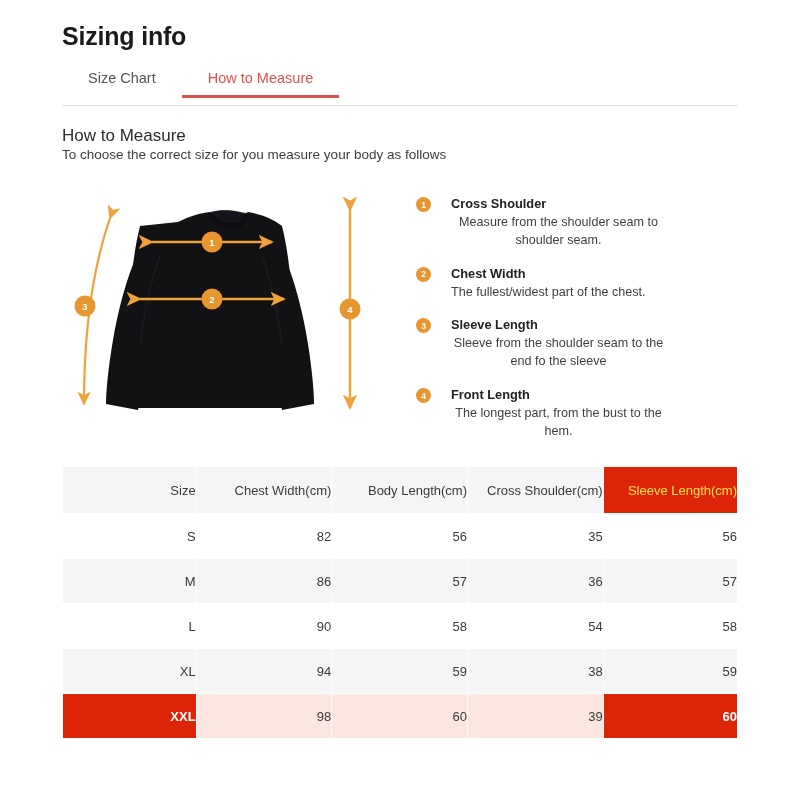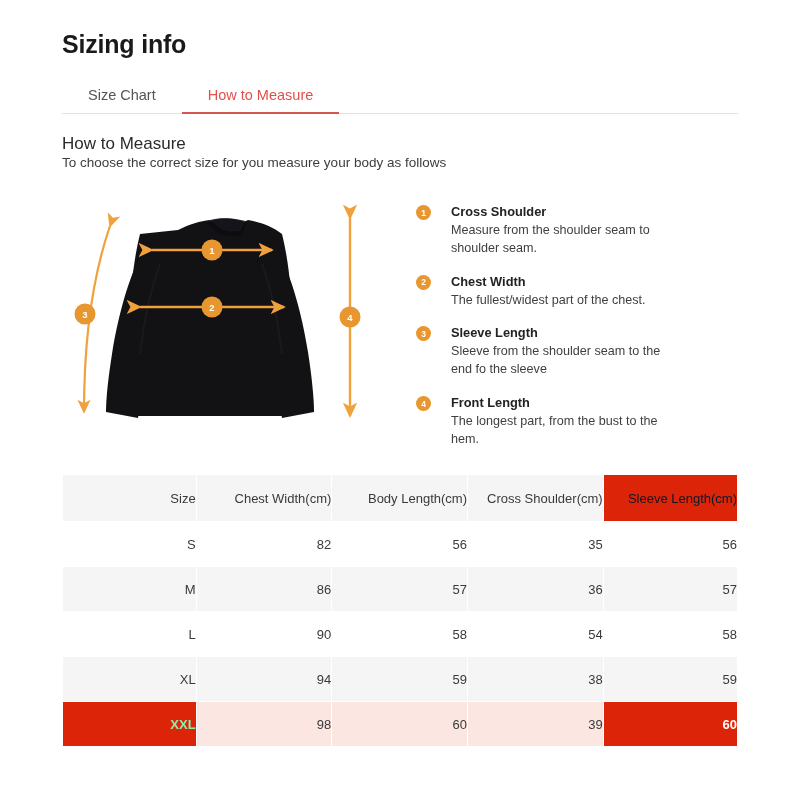--- a/index.html
+++ b/index.html
@@ -3,35 +3,35 @@
 <meta charset="utf-8">
 <style>
   * { box-sizing: border-box; margin: 0; padding: 0; }
   html, body {
     width: 800px; height: 800px;
     background: #ffffff;
     font-family: "Liberation Sans", sans-serif;
     color: #333333;
     overflow: hidden;
   }
-  .page { position: relative; width: 800px; height: 800px; padding: 16px 62px; border-radius: 25px; }
+  .page { position: relative; width: 800px; height: 800px; padding: 8px 62px; border-radius: 25px; }
 
   
   .page-title {
     font-size: 25px;
     font-weight: bold;
     color: #1a1a1a;
     letter-spacing: -0.2px;
     padding-top: 14px;
   }
 
   
   .tabs {
     display: flex;
-    align-items: flex-end;
+    align-items: flex-start;
     margin-top: 20px;
     border-bottom: 1px solid #e2e2e2;
     height: 35px;
   }
   .tab {
     font-size: 14.5px;
     color: #545454;
     padding: 0 26px 11px 26px;
     position: relative;
     cursor: pointer;
@@ -90,20 +90,21 @@
     font-weight: bold;
     color: #222222;
     line-height: 1.4;
   }
   .legend-desc {
     font-size: 12.6px;
     color: #3f3f3f;
     line-height: 1.42;
     margin-top: 1px;
     max-width: 215px;
+    text-align: center;
   }
 
   
   .size-table {
     width: 100%;
     border-collapse: separate;
     border-spacing: 1px 1px;
     margin-top: 10px;
     table-layout: fixed;
   }
@@ -113,28 +114,28 @@
     font-size: 13px;
     color: #3a3a3a;
     height: 44px;
     vertical-align: middle;
   }
   .size-table thead th { background: #f5f5f5; height: 46px; }
   .size-table tbody tr.odd td { background: #ffffff; }
   .size-table tbody tr.even td { background: #f5f5f5; }
 
   
-  .size-table thead th.hl-col { background: #db2408; color: #0f172a; }
+  .size-table thead th.hl-col { background: #db2408; color: #fde047; }
   .size-table tbody td.hl-col { background: #fbe6e1; }
 
   
   .size-table tbody tr.hl-row td { background: #fbe6e1 !important; }
   .size-table tbody tr.hl-row td.row-head {
     background: #db2408 !important;
-    color: #86efac;
+    color: #ffffff;
     font-weight: bold;
   }
   .size-table tbody tr.hl-row td.hl-col {
     background: #db2408 !important;
     color: #ffffff;
     font-weight: bold;
   }
 
   .footnote {
     margin-top: 14px;

